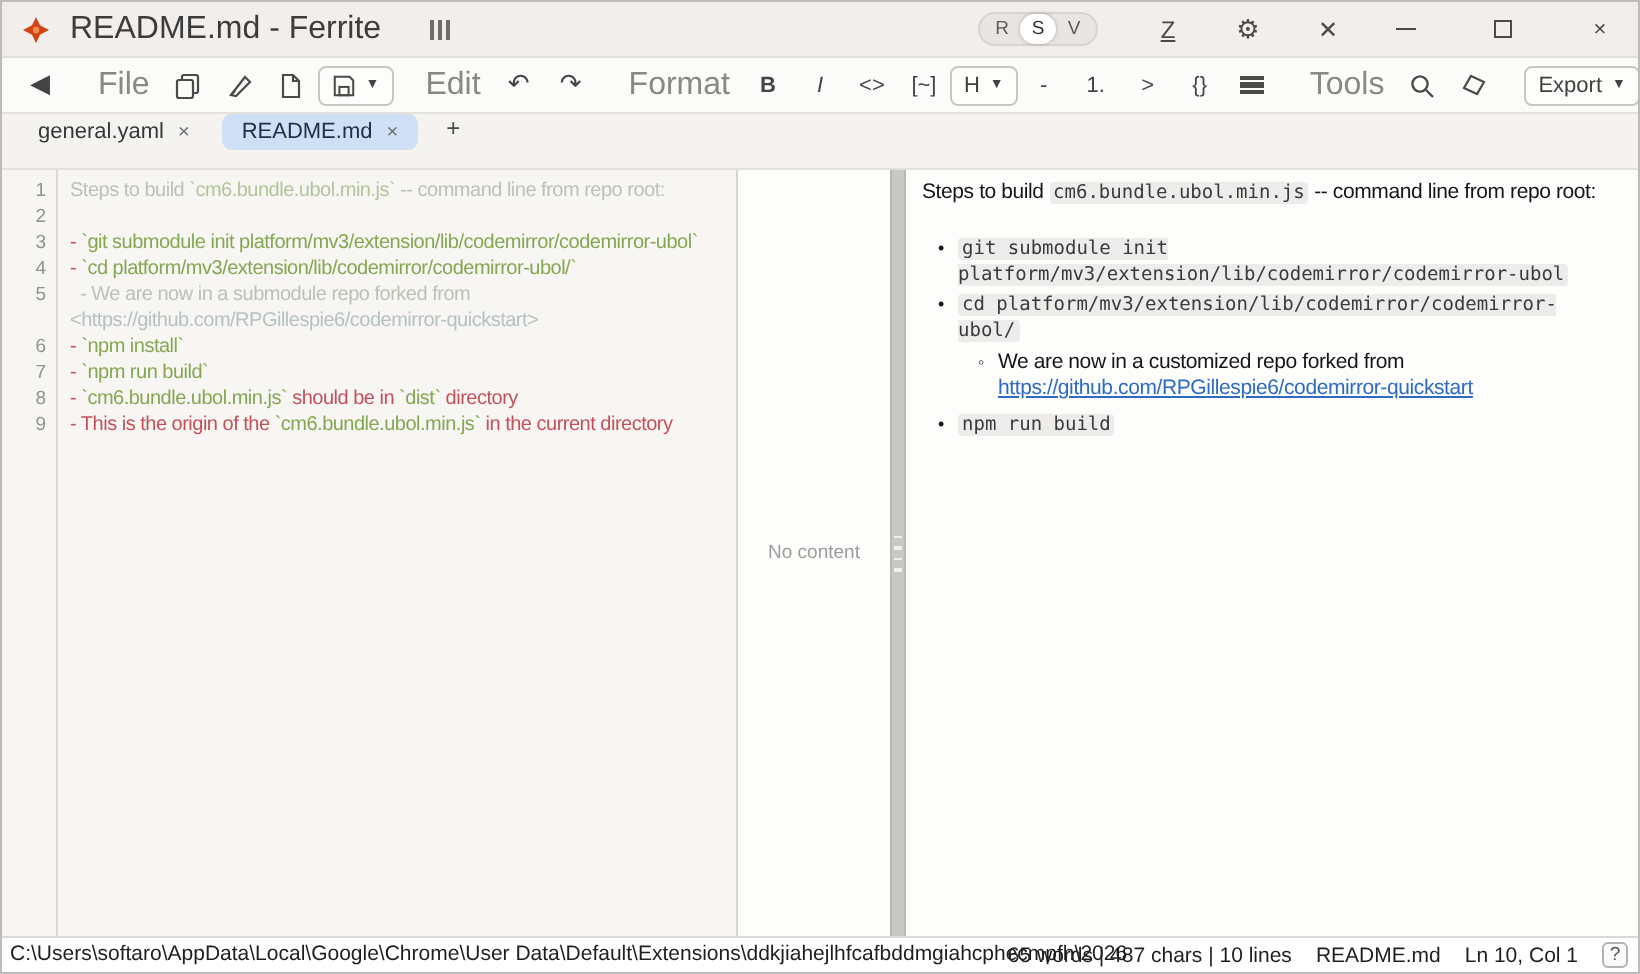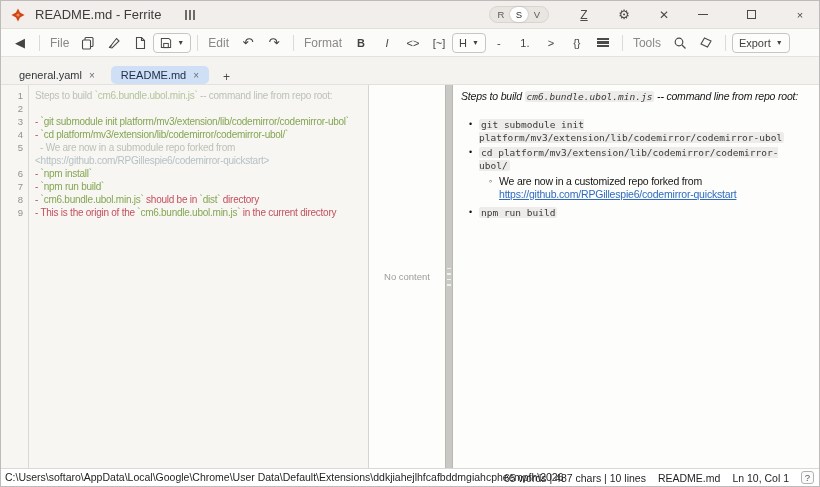--- a/index.html
+++ b/index.html
@@ -2,50 +2,50 @@
 <html><head>
 <meta charset="utf-8">
 <style>
   * { box-sizing: border-box; margin: 0; padding: 0; }
   html,body { width:820px; height:487px; font-family:"Liberation Sans",sans-serif; background:#fff; }
   .win { position:relative; width:820px; height:487px; border:1px solid #bdbcba; overflow:hidden; background:#fff; }
 
   
   .titlebar { height:28px; background:#f2eeeb; display:flex; align-items:center; padding:0 10px; border-bottom:1px solid #e2ded9; }
   .app-icon { width:14px; height:14px; margin-right:10px; flex:0 0 auto; }
-  .win-title { font-size:13px; color:#3c3c3c; }
+  .win-title { font-size:16px; color:#3c3c3c; }
   .panels-icon { display:flex; gap:2px; margin-left:24px; }
   .panels-icon i { display:block; width:2px; height:10px; background:#6f6c68; }
   .tb-right { margin-left:auto; display:flex; align-items:center; }
   .seg { display:flex; align-items:center; background:#e9e6e2; border:1px solid #d8d4cf; border-radius:9px; height:17px; padding:0 2px; margin-right:28px; }
   .seg span { width:18px; text-align:center; font-size:9.5px; color:#5a5a58; line-height:15px; border-radius:8px; }
   .seg span.sel { background:#fff; color:#2f2f2e; box-shadow:0 0 2px rgba(0,0,0,.25); }
   .tbtn { font-size:12px; color:#4a4a48; margin-right:26px; text-align:center; min-width:14px; cursor:default; }
   .zen { text-decoration:underline; }
   .gear { font-size:13px; }
   .winctl { margin-right:36px; display:flex; align-items:center; justify-content:center; width:12px; height:12px; }
   .minbar { width:10px; height:1.5px; background:#4a4a48; }
   .maxbox { width:9px; height:9px; border:1.3px solid #4a4a48; }
   .closex { font-size:11px; color:#4a4a48; margin-right:0; }
 
   
   .toolbar { height:28px; background:#fbfbfa; display:flex; align-items:center; padding:0 6px; border-bottom:1px solid #e4e2de; font-size:11px; color:#3f3f3d; }
-  .toolbar .lbl { color:#8a8884; font-size:12px; margin:0 6px 0 4px; }
+  .toolbar .lbl { color:#8a8884; font-size:16px; margin:0 6px 0 4px; }
   .toolbar .tbi { margin:0 5px; display:flex; align-items:center; justify-content:center; min-width:16px; height:20px; color:#444; }
   .toolbar .glyph { font-family:"DejaVu Sans",sans-serif; font-size:13px; }
   .toolbar .txtb { font-size:11px; }
   .vsep { width:1px; height:16px; background:#ddd9d4; margin:0 6px; }
   .drop { display:flex; align-items:center; gap:5px; border:1px solid #c9c6c1; border-radius:4px; padding:1px 6px; height:20px; background:#fdfdfc; }
   .caret { font-size:7px; color:#444; }
   svg.ic { display:block; }
   .tblico { display:flex; flex-direction:column; gap:1.5px; }
   .tblico i { display:block; width:12px; height:2.2px; background:#4a4a48; }
 
   
-  .tabbar { height:28px; background:#f5f3f0; display:flex; align-items:flex-end; padding:0 8px; border-bottom:1px solid #e3e1dd; }
+  .tabbar { height:28px; background:#f5f3f0; display:flex; align-items:flex-start; padding:0 8px; border-bottom:1px solid #e3e1dd; }
   .tab { display:flex; align-items:center; gap:7px; padding:3px 10px; border-radius:5px; font-size:11px; color:#33373c; margin-right:6px; }
   .tab.active { background:#cfe0f6; color:#20304a; }
   .tab-close { font-size:10px; color:#6b6f75; }
   .newtab { font-size:12px; color:#4a4a48; padding:0 8px; }
 
   
   .main { position:absolute; top:84px; left:0; right:0; bottom:18px; display:flex; }
   .editor { position:relative; width:368px; background:#f7f6f3; border-right:1px solid #d6d5d0; overflow:hidden; }
   .gutterbg { position:absolute; top:0; left:0; width:28px; height:100%; border-right:1px solid #d9d8d3; }
   .edlines { position:relative; padding-top:4px; }
@@ -57,21 +57,21 @@
   .seg-code { color:#85a653; }
   .seg-marker { color:#c4505c; }
   .seg-url { color:#b6c1c4; }
 
   .midpane { width:76px; background:#fdfdfc; display:flex; align-items:center; justify-content:center; }
   .nocontent { font-size:9.5px; color:#9a9e9a; }
   .splitter { width:8px; background:#c9c8c5; border-left:1px solid #b9b8b5; border-right:1px solid #b9b8b5; display:flex; align-items:center; justify-content:center; }
   .grip span { display:block; width:4px; height:1.5px; background:#efefed; margin:4px auto; }
 
   .preview { flex:1; background:#fdfdfc; padding:5px 8px 5px 8px; font-size:10.5px; letter-spacing:-0.2px; line-height:13.5px; color:#161616; overflow:hidden; }
-  .preview p { margin:0 0 14px 0;font-style:italic; }
+  .preview p { margin:0 0 14px 0; }
   .preview ul { list-style:none; padding-left:14px; margin:4px; }
   .preview li { position:relative; margin:0 0 1px 0; }
   .preview li::before { content:"•"; position:absolute; left:-10px; top:0; font-size:9px; color:#111; }
   .preview ul ul { padding-left:16px; margin-top:2px; }
   .preview ul ul li::before { content:"◦"; color:#333; }
   .pcode { font-family:"DejaVu Sans Mono",monospace; font-size:9.5px; letter-spacing:0; background:#edecea; color:#3a3a3a; border-radius:2px; padding:0 2px; }
   .plink { color:#2e6bc0; text-decoration:underline; }
 
   
   .statusbar { position:absolute; left:0; right:0; bottom:0; height:18px; background:#fff; border-top:1px solid #d9d9d9; font-size:10.5px; color:#1f1f1f; overflow:hidden; }

